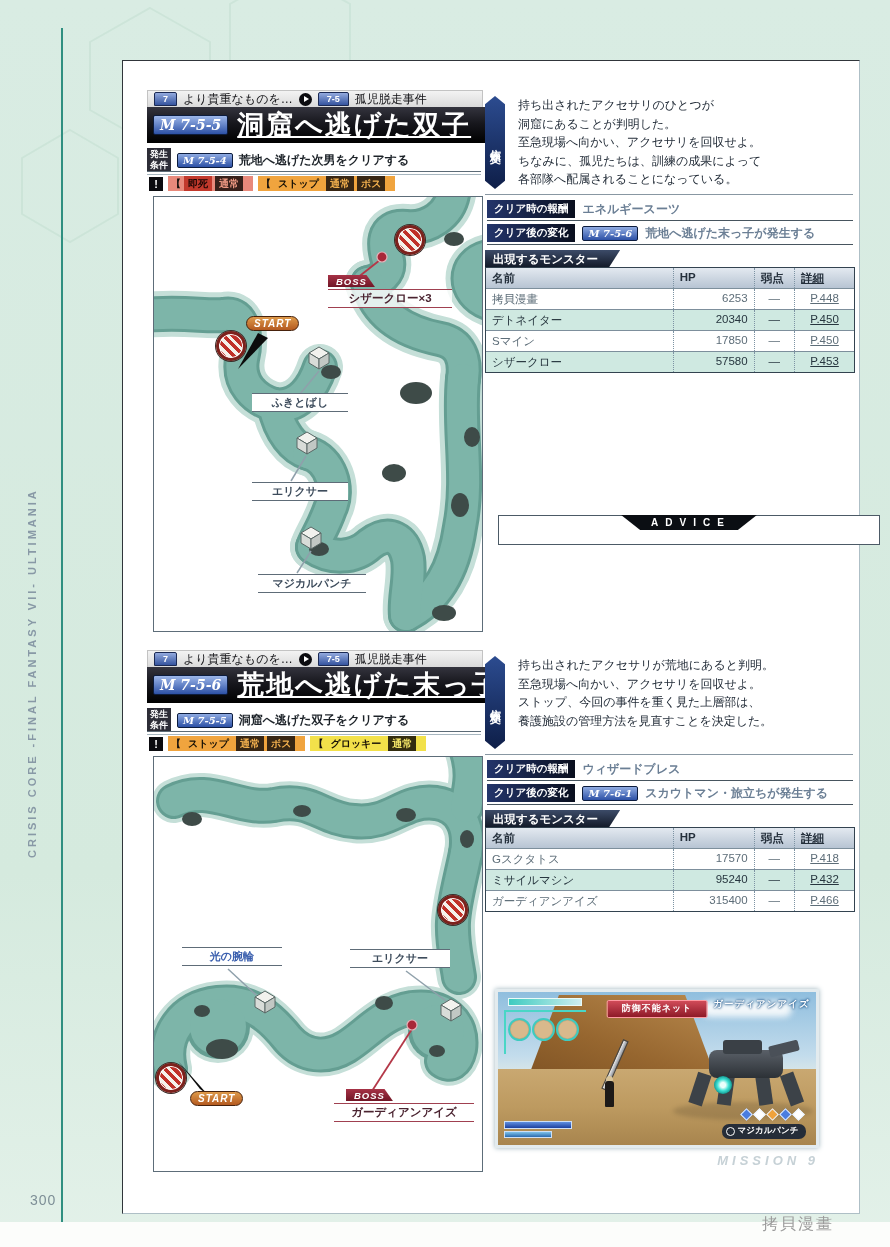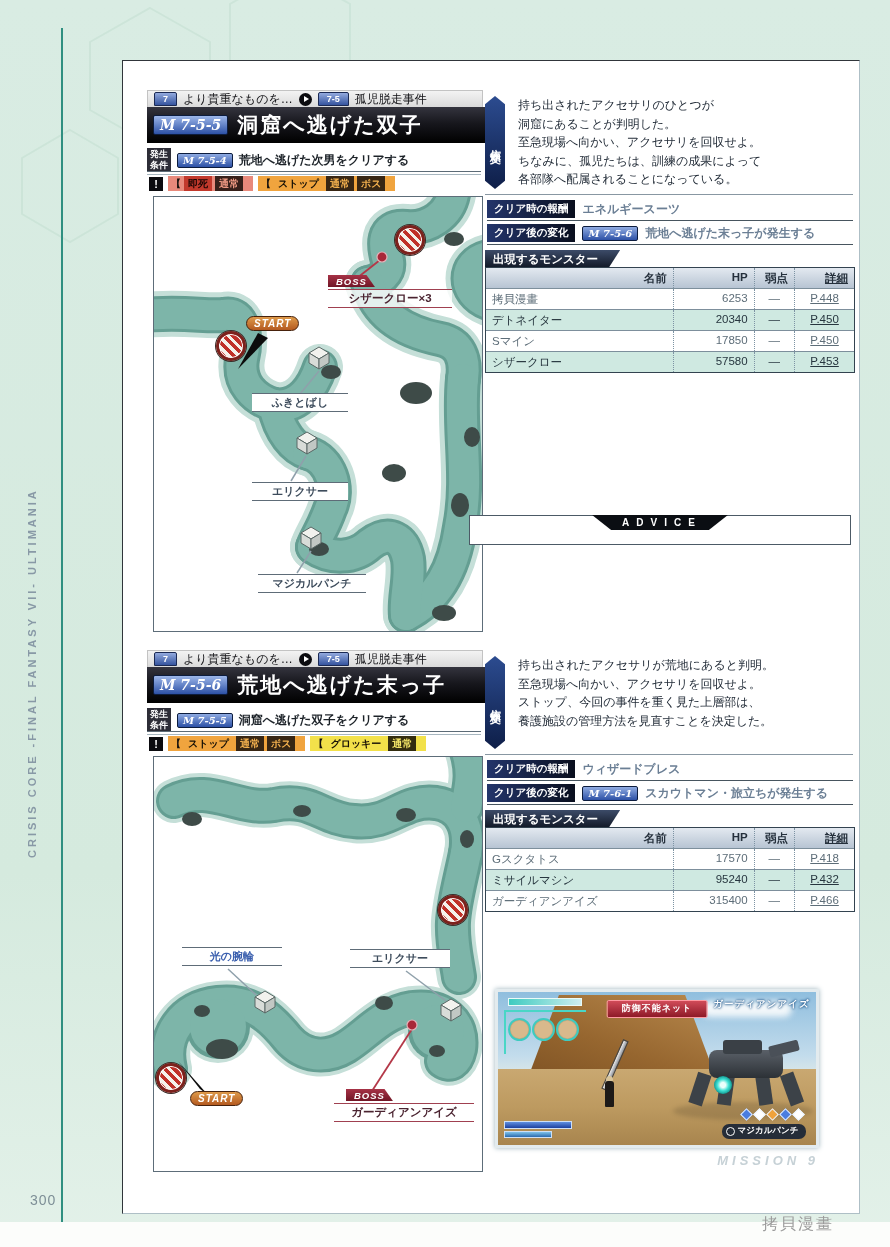--- a/index.html
+++ b/index.html
@@ -17,21 +17,21 @@
   
   .tabs{display:flex;align-items:center;gap:6px;height:16px;background:linear-gradient(180deg,#f3f3f3,#dadada);border:1px solid #c3c3c3;padding:0 6px;width:322px;}
   .numtab{display:inline-block;background:linear-gradient(180deg,#93aade,#35549f);border:1px solid #1b2a55;border-radius:2px 2px 0 0;color:#fff;font-size:9px;font-weight:bold;padding:1px 8px;}
   .tab-title{font-size:12px;font-weight:normal;color:#101014;}
   .play{display:inline-block;width:13px;height:13px;border-radius:50%;background:#0c0c10;position:relative;}
   .play::after{content:"";position:absolute;left:5px;top:3.5px;border-left:5px solid #fff;border-top:3px solid transparent;border-bottom:3px solid transparent;}
 
   
   .tbar{display:flex;align-items:center;background:linear-gradient(180deg,#34343e 0%,#17171d 45%,#000 100%);padding:0 6px;}
   .mbadge{background:linear-gradient(180deg,#9cb6e9,#2d51a6);border:1px solid #0c1c3e;border-radius:2px;color:#fff;font-weight:bold;font-style:italic;font-family:"DejaVu Serif",serif;font-size:14px;padding:1px 6px;margin-right:9px;white-space:nowrap;}
-  .mtitle{color:#fff;font-family:"DejaVu Serif",serif;font-weight:bold;font-size:21px;letter-spacing:2px;white-space:nowrap;}
+  .mtitle{color:#fff;font-family:"DejaVu Serif",serif;font-weight:bold;font-size:27px;letter-spacing:2px;white-space:nowrap;text-decoration:underline;}
 
   
   .cond{display:flex;align-items:center;gap:6px;}
   .cond-badge{background:#2d2d37;color:#fff;font-size:9px;line-height:11px;text-align:center;padding:1px 3px;font-weight:bold;}
   .mbadge-sm{background:linear-gradient(180deg,#8fabe2,#2d51a6);border:1px solid #0c1c3e;border-radius:2px;color:#fff;font-weight:bold;font-style:italic;font-family:"DejaVu Serif",serif;font-size:10px;padding:1px 5px;white-space:nowrap;}
   .cond-text{font-size:12px;color:#1c2228;font-weight:600;}
   .cond-line{height:2px;border-top:1px solid #5c6b76;border-bottom:1px solid #a7b6bf;}
 
   
   .status-row{display:flex;align-items:center;gap:5px;height:15px;}
@@ -70,21 +70,21 @@
   .info-value{font-size:12px;color:#6b7f95;font-weight:600;white-space:nowrap;}
 
   
   .mtab{background:linear-gradient(180deg,#3c4b68,#0f1522);clip-path:polygon(0 0,100% 0,91% 100%,0 100%);color:#fff;font-size:11.5px;font-weight:bold;padding:2px 22px 2px 8px;display:inline-block;}
   .mtable{border:1px solid #334350;font-size:11.5px;}
   .mrow{display:grid;grid-template-columns:51% 22% 11% 16%;border-top:1px solid #7d8f9c;}
   .mrow:first-child{border-top:none;}
   .mhead{background:linear-gradient(180deg,#e3e9f0,#b7c4d3);color:#25303c;font-weight:bold;}
   .mcell{padding:2.5px 6px;border-right:1px dotted #7d93a3;white-space:nowrap;overflow:hidden;}
   .mcell:last-child{border-right:none;text-decoration:underline;}
-  .mhead .mcell{text-align:right;}
+  .mhead .mcell{text-align:left;}
   .c-name{text-align:left;}
   .c-hp{text-align:right;}
   .c-weak{text-align:center;}
   .c-det{text-align:center;}
   .r-light{background:#fff;color:#5d6d78;}
   .r-teal{background:#cfe9e1;color:#27363f;}
 
   
   .advice{border:1px solid #4c5a66;background:#fff;position:relative;padding:20px 10px 8px 10px;}
   .advice-banner{position:absolute;left:50%;top:-1px;transform:translateX(-50%);background:#0b0e13;color:#fff;font-size:10px;font-weight:bold;letter-spacing:7px;padding:2px 26px 2px 30px;clip-path:polygon(0 0,100% 0,86% 100%,14% 100%);}
@@ -129,21 +129,21 @@
   .m1-title{left:24px;top:46px;width:334px;height:36px;} .m2-title{left:24px;top:606px;width:334px;height:36px;}
   .m1-cond{left:24px;top:87px;} .m2-cond{left:24px;top:647px;}
   .m1-condline{left:24px;top:110px;width:334px;} .m2-condline{left:24px;top:670px;width:334px;}
   .m1-status{left:26px;top:115px;} .m2-status{left:26px;top:675px;}
   .m1-map{left:30px;top:135px;width:328px;height:434px;} .m2-map{left:30px;top:695px;width:328px;height:414px;}
   .m1-req{left:362px;top:30px;width:368px;height:103px;} .m2-req{left:362px;top:590px;width:368px;height:103px;}
   .m1-reward{left:364px;top:139px;width:366px;} .m2-reward{left:364px;top:699px;width:366px;}
   .m1-change{left:364px;top:163px;width:366px;} .m2-change{left:364px;top:723px;width:366px;}
   .m1-mtab{left:362px;top:189px;} .m2-mtab{left:362px;top:749px;}
   .m1-table{left:362px;top:206px;width:368px;} .m2-table{left:362px;top:766px;width:368px;}
-  .m1-advice{left:346px;top:454px;width:360px;}
+  .m1-advice{left:375px;top:454px;width:360px;}
   .m2-ss{left:372px;top:928px;width:318px;height:153px;}
   .m2-footer{left:470px;top:1092px;width:226px;text-align:right;}
 </style>
 </head>
 <body>
 
 <div class="page">
 
   <svg class="hexbg" width="420" height="300" viewBox="0 0 420 300">
     <g fill="none" stroke="#c8e2d5" stroke-width="2" opacity="0.7">

